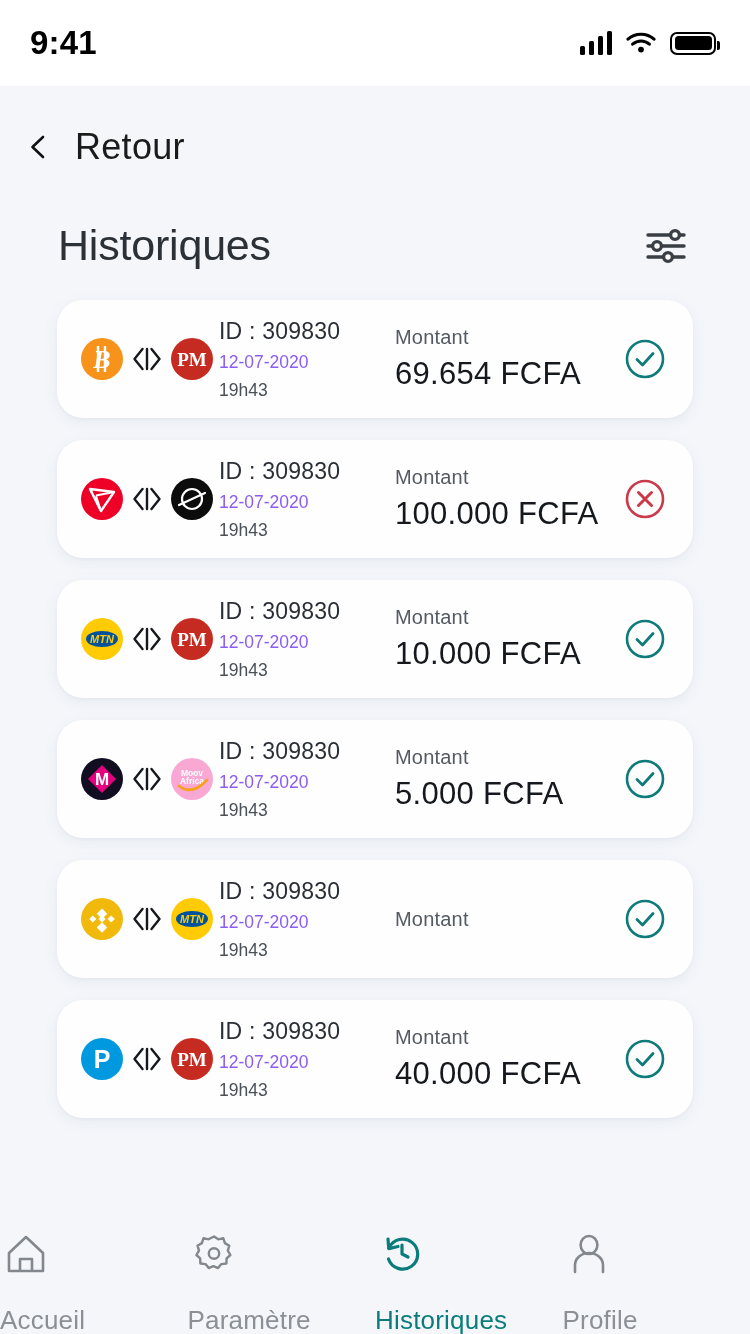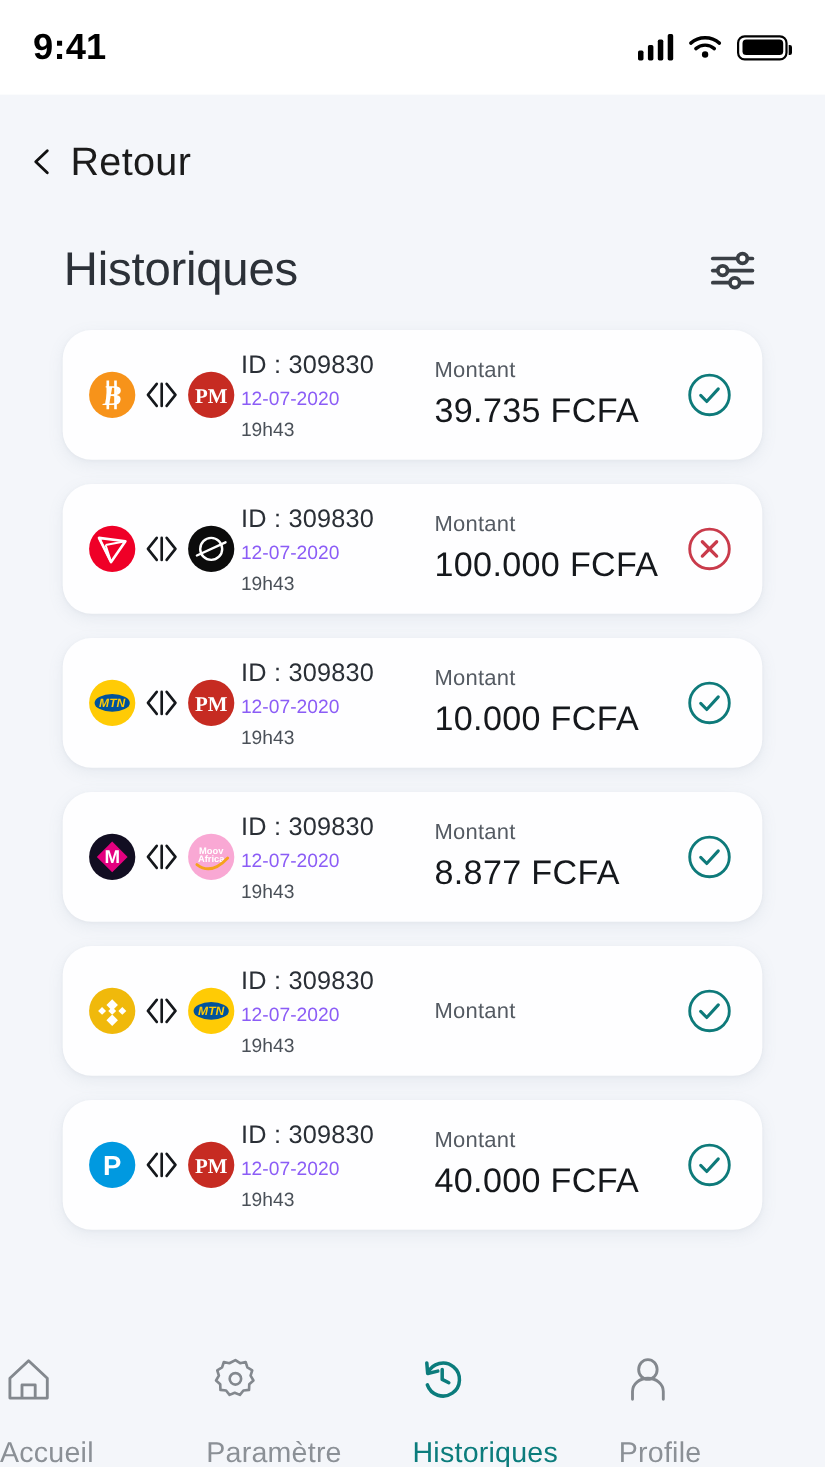--- a/index.html
+++ b/index.html
@@ -24,21 +24,21 @@
   .sig i { display:block; width:5.5px; background:#000; border-radius:1.5px; }
   .sig i:nth-child(1){ height:9px; }
   .sig i:nth-child(2){ height:14px; }
   .sig i:nth-child(3){ height:19px; }
   .sig i:nth-child(4){ height:24px; }
   .batt { position:relative; width:46px; height:23px; border:2.5px solid #000; border-radius:7px; padding:2.5px; }
   .batt::after { content:""; position:absolute; right:-6px; top:7px; width:3.5px; height:9px; background:#000; border-radius:0 2px 2px 0; }
   .batt span { display:block; width:100%; height:100%; background:#000; border-radius:3.5px; }
 
   
-  .backbar { flex:none; padding:40px 0 0 26px; display:flex; align-items:center; gap:12px; cursor:pointer; }
+  .backbar { flex:none; padding:40px 0 0 26px; display:flex; align-items:center; gap:23px; cursor:pointer; }
   .back-chevron { width:26px; height:26px; display:block; }
   .back-label { font-size:36px; color:#1b1b1b; font-weight:400; letter-spacing:0.3px; }
 
   
   .header { flex:none; display:flex; align-items:center; justify-content:space-between; padding:53px 60px 0 58px; }
   .page-title { font-size:43px; font-weight:500; color:#2c3138; letter-spacing:-0.2px; }
   .filter-btn { width:48px; height:40px; display:flex; align-items:center; justify-content:center; cursor:pointer; }
 
   
   .list { flex:none; padding:30px 57px 0 57px; display:flex; flex-direction:column; gap:22px; }
@@ -141,21 +141,21 @@
             </svg>
         </div>
       </div>
       <div class="meta">
         <div class="id">ID : 309830</div>
         <div class="date">12-07-2020</div>
         <div class="time">19h43</div>
       </div>
       <div class="amountbox">
         <div class="lbl">Montant</div>
-        <div class="val">39.735 FCFA</div>
+        <div class="val">69.654 FCFA</div>
       </div>
       <div class="status-ic">
         <svg width="44" height="44" viewBox="0 0 44 44">
           <circle cx="22" cy="22" r="18" fill="none" stroke="#0e7a7a" stroke-width="2.6"></circle>
           <path d="M14 22.5 L19.5 28 L30 16.5" fill="none" stroke="#0e7a7a" stroke-width="2.8" stroke-linecap="round" stroke-linejoin="round"></path>
         </svg>
       </div>
     </div>
 
     <div class="tx-card">
@@ -252,21 +252,21 @@
             </svg>
         </div>
       </div>
       <div class="meta">
         <div class="id">ID : 309830</div>
         <div class="date">12-07-2020</div>
         <div class="time">19h43</div>
       </div>
       <div class="amountbox">
         <div class="lbl">Montant</div>
-        <div class="val">8.877 FCFA</div>
+        <div class="val">5.000 FCFA</div>
       </div>
       <div class="status-ic">
         <svg width="44" height="44" viewBox="0 0 44 44">
           <circle cx="22" cy="22" r="18" fill="none" stroke="#0e7a7a" stroke-width="2.6"></circle>
           <path d="M14 22.5 L19.5 28 L30 16.5" fill="none" stroke="#0e7a7a" stroke-width="2.8" stroke-linecap="round" stroke-linejoin="round"></path>
         </svg>
       </div>
     </div>
 
     <div class="tx-card">

